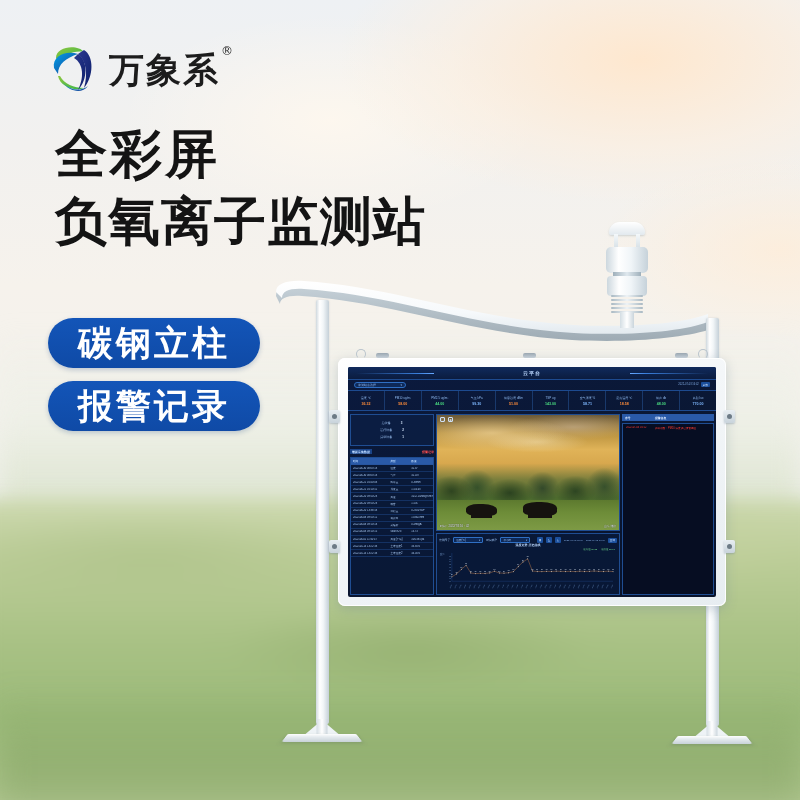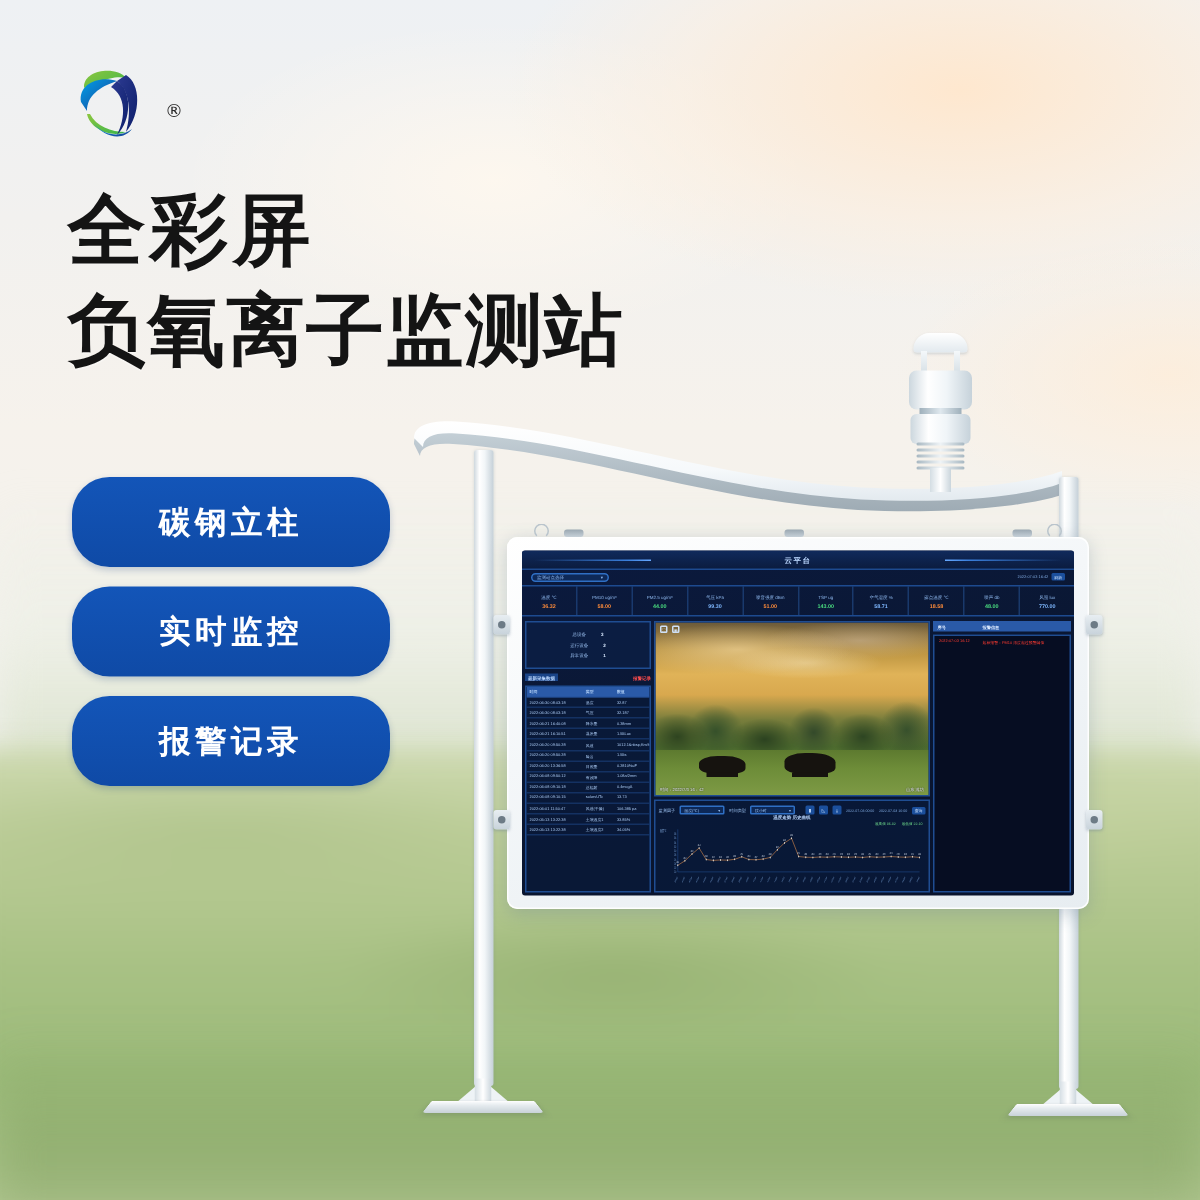--- a/index.html
+++ b/index.html
@@ -41,38 +41,38 @@
     filter: blur(14px);
   }
 
   
   .logo-block { position: absolute; left: 48px; top: 42px; display: flex; align-items: center; gap: 9px; }
   .logo-mark { width: 52px; height: 56px; position: relative; }
   .logo-text { font-size: 35px; font-weight: 900; color: #1c1c1c; letter-spacing: 2px;
                font-family: "DejaVu Sans", "Liberation Sans", sans-serif; position: relative; }
   .logo-r { position: absolute; right: -15px; top: -3px; font-size: 12px; font-weight: 500; color: #2a2a2a; }
 
-  .headline { position: absolute; left: 45px; top: 124px; }
+  .headline { position: absolute; left: 55px; top: 124px; }
   .headline .h1 {
     font-size: 52px; font-weight: 900; color: #141414; letter-spacing: 3px; line-height: 1.18;
     font-family: "DejaVu Sans", "Liberation Sans", sans-serif;
     text-shadow: 0 1px 0 rgba(255,255,255,0.35);
   }
   .headline .h2 {
     font-size: 52px; font-weight: 900; color: #141414; letter-spacing: 1px; line-height: 1.18; margin-top: 6px;
     font-family: "DejaVu Sans", "Liberation Sans", sans-serif;
     text-shadow: 0 1px 0 rgba(255,255,255,0.35);
   }
 
   
   .pills { position: absolute; left: 48px; top: 318px; display: flex; flex-direction: column; gap: 13px; }
   .pill {
-    width: 212px; height: 60px; border-radius: 25px;
+    width: 212px; height: 50px; border-radius: 25px;
     background: linear-gradient(180deg, #1355b8 0%, #0f4aa6 100%);
-    color: #fff; font-size: 21px; font-weight: 800; letter-spacing: 3px;
+    color: #fff; font-size: 35px; font-weight: 800; letter-spacing: 3px;
     display: flex; align-items: center; justify-content: center;
     font-family: "DejaVu Sans", "Liberation Sans", sans-serif;
     box-shadow: 0 2px 5px rgba(10,50,120,0.22);
   }
 
   
   .canopy { position: absolute; left: 272px; top: 278px; width: 440px; height: 70px; }
   .pole {
     position: absolute; width: 13px;
     background: linear-gradient(90deg, #cfd8de 0%, #ffffff 28%, #f2f6f8 55%, #c5d0d8 100%);
@@ -365,32 +365,32 @@
         </defs>
         <path d="M8 16 C8 4, 30 2, 36 10 C28 8, 14 12, 12 22 Z" fill="url(#gGreen)"></path>
         <path d="M6 26 C4 14, 18 8, 30 12 C18 16, 10 22, 10 32 Z" fill="url(#gBlue)"></path>
         <path d="M36 8 C46 14, 46 34, 36 46 C40 32, 38 18, 30 12 Z" fill="url(#gDark)"></path>
         <path d="M10 34 C12 44, 26 50, 36 46 C26 46, 16 42, 12 34 Z" fill="url(#gGreen)"></path>
         <path d="M14 40 C22 50, 34 52, 40 44 C32 50, 22 48, 16 42 Z" fill="url(#gBlue)"></path>
         <path d="M30 12 C40 18, 40 38, 30 48 C36 36, 36 22, 26 16 Z" fill="url(#gDark)"></path>
       </svg>
     </div>
     <div class="logo-text">
+      <span>万象系</span>
       <span class="logo-r">®</span>
     </div>
   </div>
 
   <div class="headline">
     <div class="h1">全彩屏</div>
     <div class="h2">负氧离子监测站</div>
   </div>
 
   <div class="pills">
     <div class="pill">碳钢立柱</div>
-    <div class="pill">实时监控</div>
     <div class="pill">报警记录</div>
   </div>
 
   <div class="canopy">
     <svg width="440" height="70" viewBox="0 0 440 70">
       <defs>
         <linearGradient id="canTop" x1="0" y1="0" x2="0" y2="1">
           <stop offset="0%" stop-color="#ffffff"></stop>
             <stop offset="60%" stop-color="#f6f9fb"></stop>
             <stop offset="100%" stop-color="#e3eaef"></stop>

